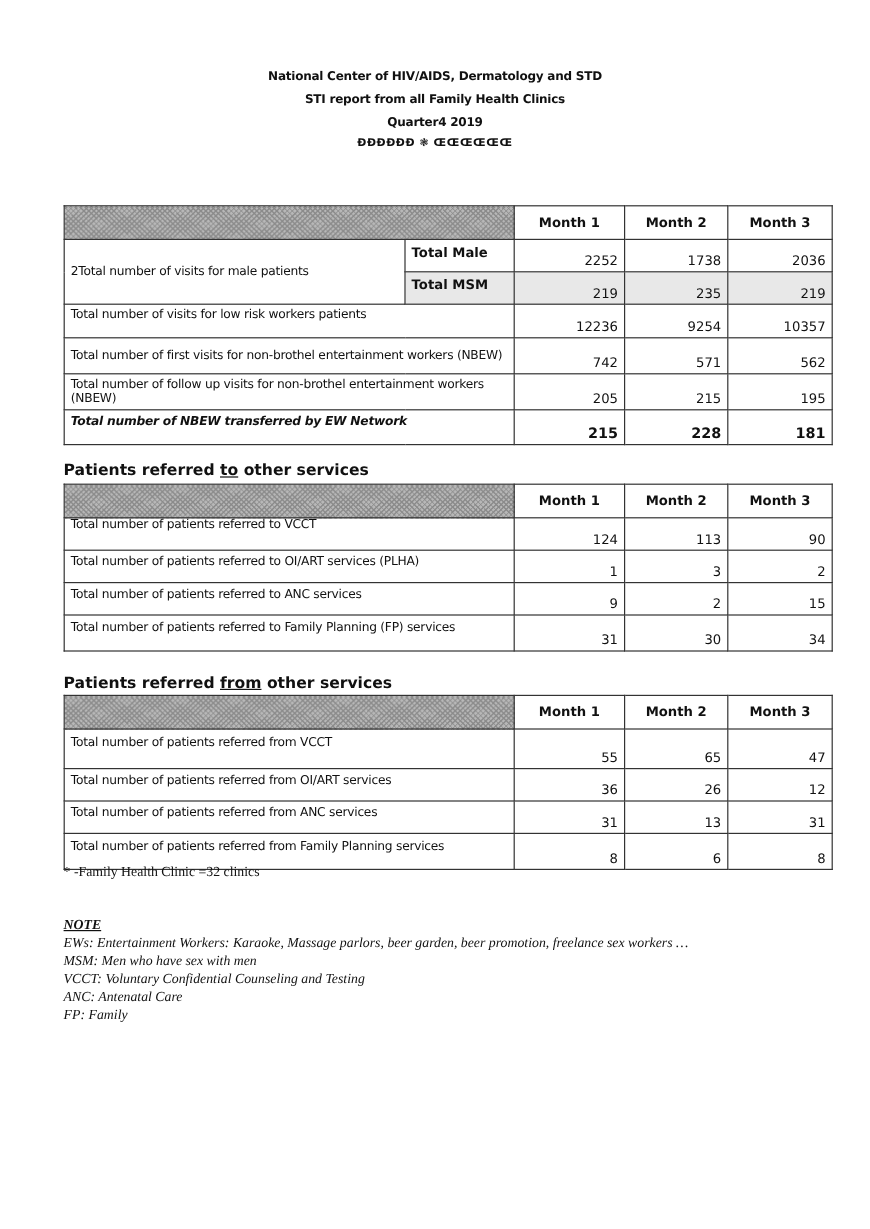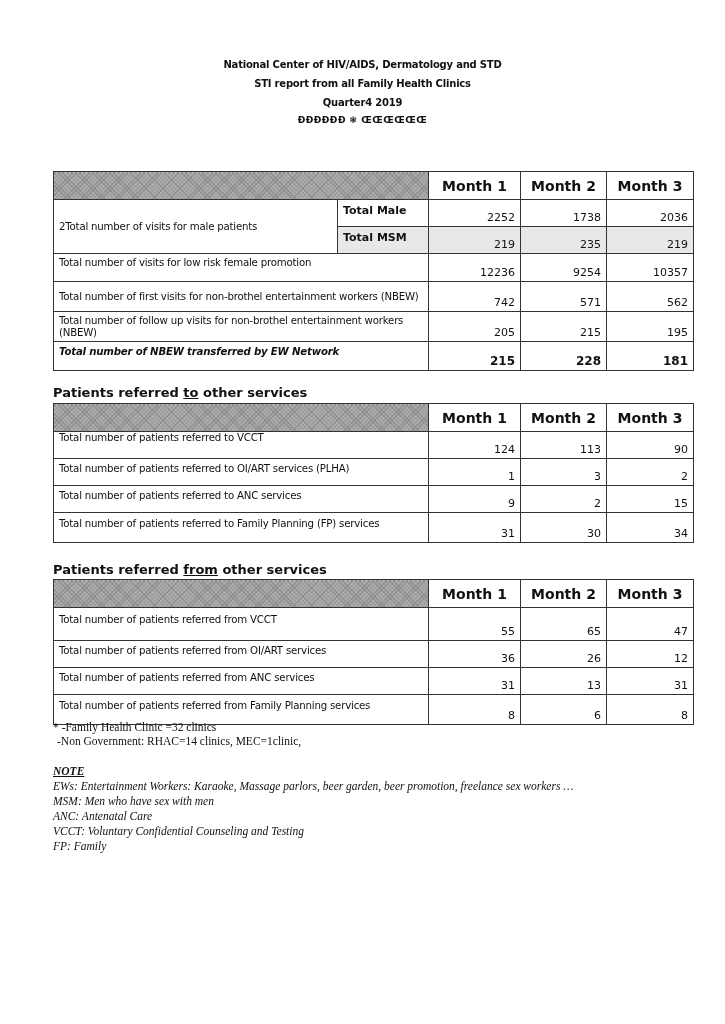--- a/index.html
+++ b/index.html
@@ -2,21 +2,21 @@
 <html><head>
 <meta charset="utf-8">
 <style>
   html, body { margin: 0; padding: 0; background: #ffffff; }
   body { width: 725px; height: 1024px; position: relative; overflow: hidden; font-family: "DejaVu Sans", sans-serif; color: #111; }
   .header { position: absolute; top: 55px; left: 0; width: 725px; text-align: center; }
   .header .t { font-family: "DejaVu Sans", sans-serif; font-weight: bold; font-size: 10px; line-height: 19px; letter-spacing: -0.2px; }
   .header .orn { font-size: 9px; letter-spacing: 0.5px; margin-top: 3px; font-weight: bold; }
   table { border-collapse: collapse; position: absolute; left: 53px; width: 640px; table-layout: fixed; font-size: 10.2px; }
   td, th { border: 1px solid #333; padding: 0 5px; vertical-align: middle; }
-  th { font-weight: bold; font-size: 14px; text-align: center; height: 27px; }
+  th { font-weight: bold; font-size: 11px; text-align: center; height: 27px; }
   .hatch { background-color: #b8b8b8; background-image: repeating-linear-gradient(45deg, #8a8a8a 0 1px, transparent 1px 3px), repeating-linear-gradient(-45deg, #8a8a8a 0 1px, transparent 1px 3px); }
   .num { text-align: right; vertical-align: bottom; padding-bottom: 2px; font-size: 11px; }
   .lbl { text-align: left; letter-spacing: -0.2px; }
   .sub { font-weight: bold; font-size: 11px; vertical-align: top; padding-top: 4px; }
   .gray { background: #e8e8e8; }
   .bold-it { font-weight: bold; font-style: italic; }
   .boldnum { font-weight: bold; font-size: 12px; }
   .section-title { position: absolute; left: 53px; font-weight: bold; font-size: 13px; }
   .section-title u { text-decoration: underline; }
   .foot { position: absolute; left: 53px; font-family: "Liberation Serif", serif; font-size: 11.5px; line-height: 14px; }
@@ -56,21 +56,21 @@
     <td class="num">1738</td>
     <td class="num">2036</td>
   </tr>
   <tr style="height:27px;">
     <td class="sub gray">Total MSM</td>
     <td class="num gray">219</td>
     <td class="num gray">235</td>
     <td class="num gray">219</td>
   </tr>
   <tr style="height:28px;">
-    <td colspan="2" class="lbl" style="vertical-align:top;padding-top:3px;">Total number of visits for low risk female promotion</td>
+    <td colspan="2" class="lbl" style="vertical-align:top;padding-top:3px;">Total number of visits for low risk workers patients</td>
     <td class="num">12236</td>
     <td class="num">9254</td>
     <td class="num">10357</td>
   </tr>
   <tr style="height:30px;">
     <td colspan="2" class="lbl" style="line-height:12px;">Total number of first visits for non-brothel entertainment workers (NBEW)</td>
     <td class="num">742</td>
     <td class="num">571</td>
     <td class="num">562</td>
   </tr>
@@ -172,23 +172,22 @@
     <td class="lbl" style="vertical-align:top;padding-top:5px;">Total number of patients referred from Family Planning services</td>
     <td class="num">8</td>
     <td class="num">6</td>
     <td class="num">8</td>
   </tr>
 </tbody>
   </table>
 
 <div class="foot" style="top:720px;">
   <div>* -Family Health Clinic =32 clinics</div>
-  <div style="padding-left:4px;">-Non Government: RHAC=14 clinics, MEC=1clinic,</div>
 </div>
 
 <div class="notes">
   <div class="nh">NOTE</div>
   <div><b>EWs:</b><span> Entertainment Workers: Karaoke, Massage parlors, beer garden, beer promotion, freelance sex workers …</span></div>
   <div><b>MSM:</b><span> Men who have sex with men</span></div>
+  <div><b>VCCT:</b><span> Voluntary Confidential Counseling and Testing</span></div>
   <div><b>ANC:</b><span> Antenatal Care</span></div>
-  <div><b>VCCT:</b><span> Voluntary Confidential Counseling and Testing</span></div>
   <div><b>FP:</b><span> Family</span></div>
 </div>
 
 </body></html>

